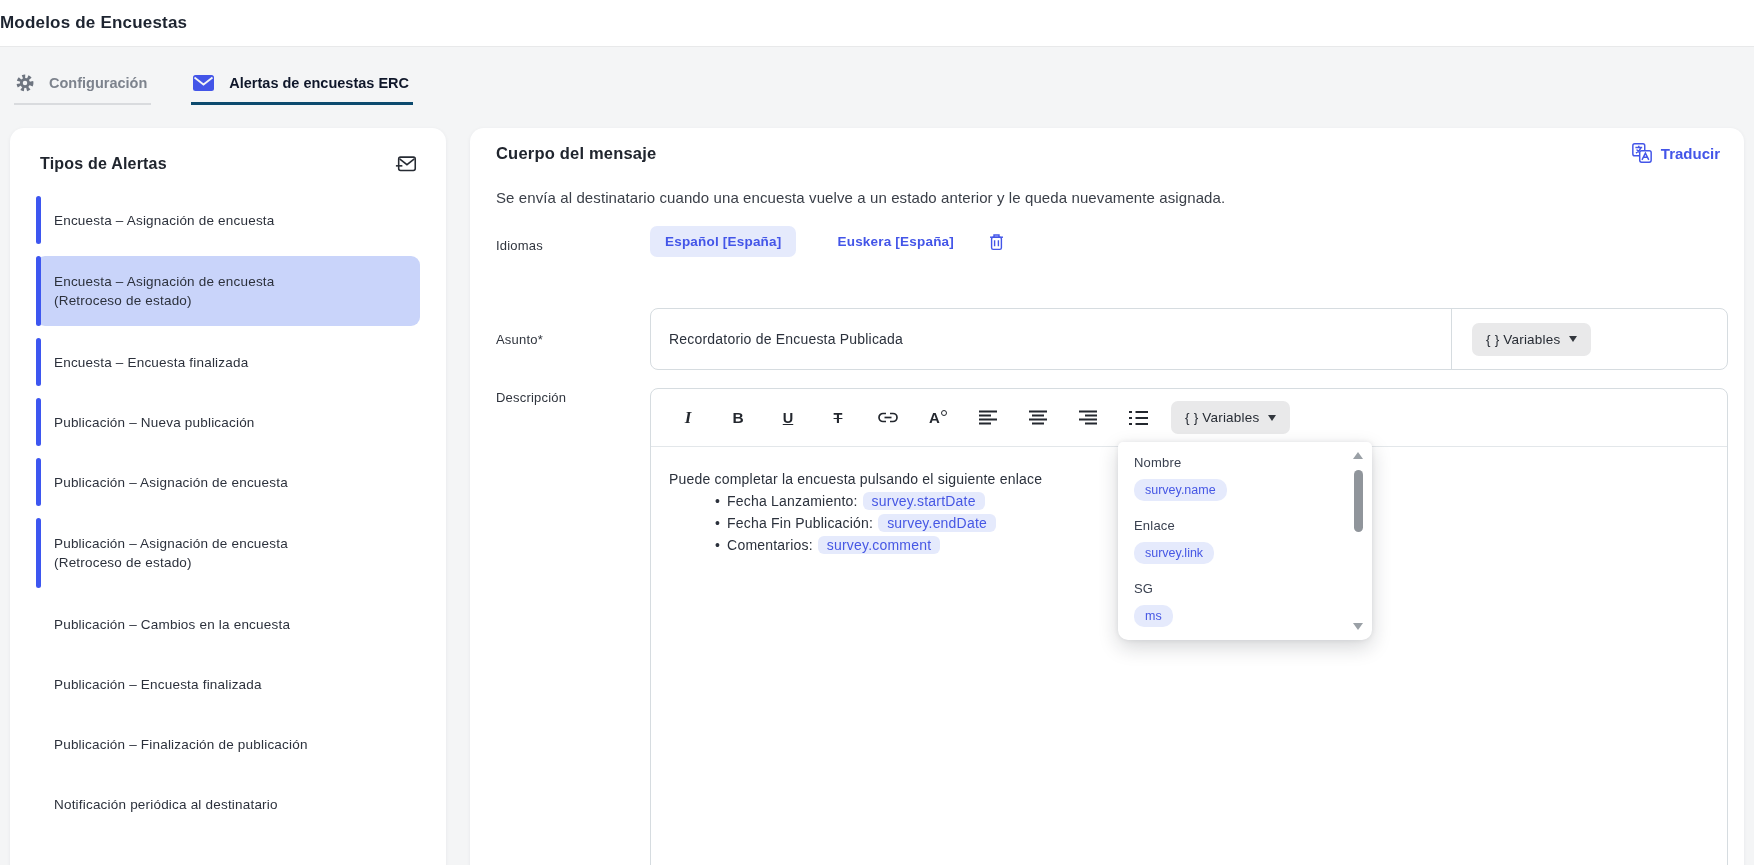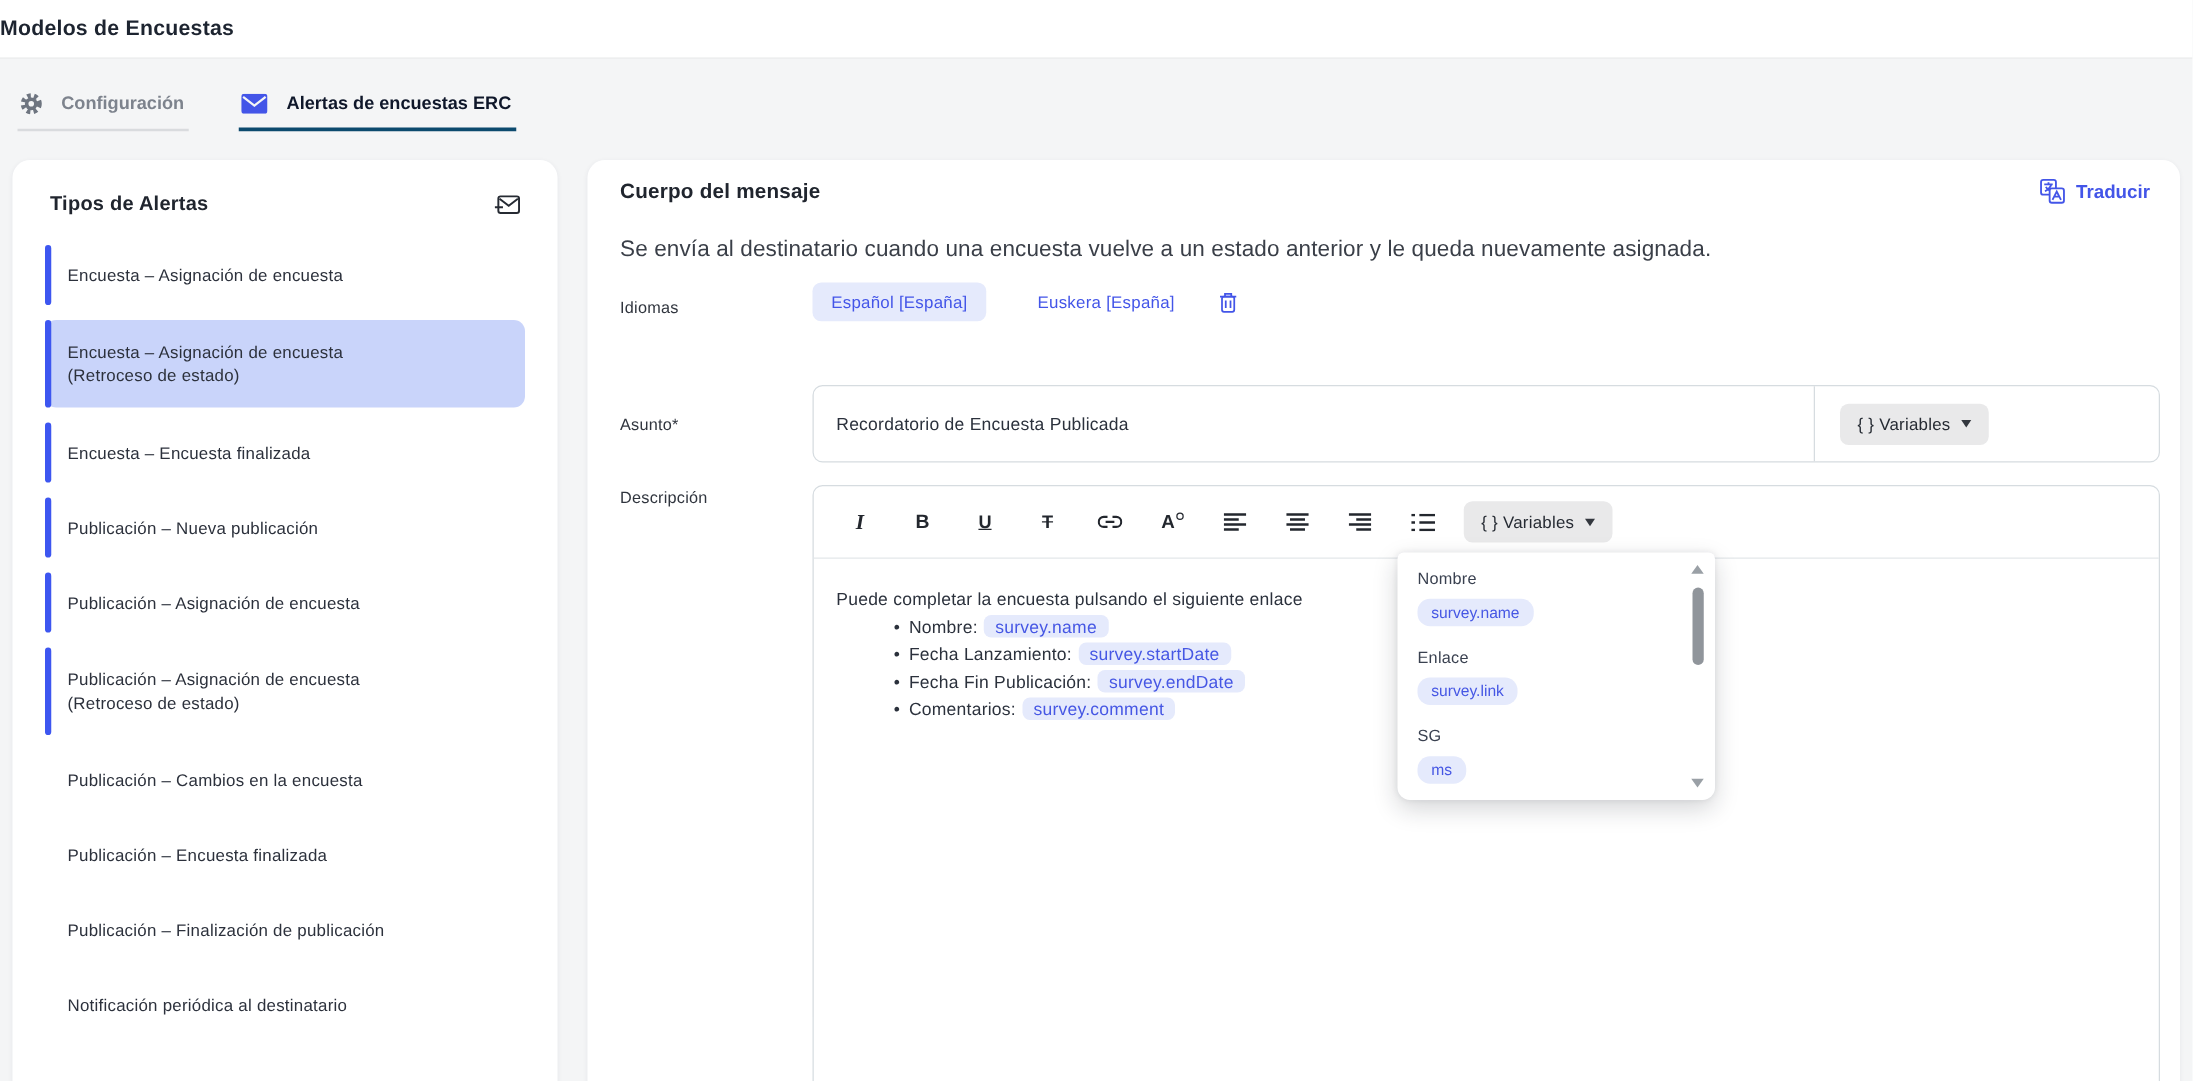--- a/index.html
+++ b/index.html
@@ -35,32 +35,32 @@
   .sidebar-title{font-size:16px;font-weight:700;color:#20252e;letter-spacing:.2px;}
   .alert-list{margin-top:22px;display:flex;flex-direction:column;gap:12px;padding:0 2px;}
   .alert-item{position:relative;min-height:48px;display:flex;align-items:center;padding:7px 14px 7px 18px;
     border-radius:9px;font-size:13.5px;line-height:19px;color:#2c313c;cursor:pointer;box-sizing:border-box;letter-spacing:.2px;}
   .alert-item .bar{position:absolute;left:0;top:0;bottom:0;width:5px;border-radius:4px;background:#3d56f0;}
   .alert-item.selected{background:#c9d4fa;}
   .alert-item.two-line{min-height:70px;}
 
   
   .main-title{font-size:16.5px;font-weight:700;color:#20252e;letter-spacing:.2px;}
-  .main-subtitle{margin-top:26px;font-size:18px;color:#3a3f48;letter-spacing:.1px;}
+  .main-subtitle{margin-top:26px;font-size:15px;color:#3a3f48;letter-spacing:.1px;}
   .translate-btn{position:absolute;right:24px;top:14px;display:flex;align-items:center;gap:8px;cursor:pointer;
     color:#4355e8;font-size:15px;font-weight:700;}
 
   
   .field-label{position:absolute;left:26px;font-size:13px;color:#30353e;letter-spacing:.2px;}
   .lbl-idiomas{top:110px;}
   .lbl-asunto{top:204px;}
   .lbl-desc{top:262px;}
 
   .chips-row{position:absolute;left:180px;top:98px;display:flex;align-items:center;gap:26px;}
-  .lang-chip{font-size:13.5px;font-weight:400;color:#4355e8;padding:8px 15px;border-radius:7px;cursor:pointer;letter-spacing:.2px;}
+  .lang-chip{font-size:13.5px;font-weight:700;color:#4355e8;padding:8px 15px;border-radius:7px;cursor:pointer;letter-spacing:.2px;}
   .lang-chip.selected{background:#e5eafc;}
   .trash-btn{display:flex;align-items:center;cursor:pointer;margin-left:-6px;}
 
   .asunto-box{position:absolute;left:180px;top:180px;width:1078px;height:62px;border:1px solid #d6dce0;border-radius:8px;
     display:flex;box-sizing:border-box;background:#fff;}
   .asunto-input{flex:1;display:flex;align-items:center;padding-left:18px;font-size:14px;color:#2b313c;letter-spacing:.2px;}
   .asunto-varcell{width:276px;border-left:1px solid #d6dce0;display:flex;align-items:center;padding-left:20px;box-sizing:border-box;}
 
   .variables-btn{background:#e9e9ea;border-radius:7px;padding:9px 14px;font-size:13.5px;color:#262b33;
     display:flex;align-items:center;gap:9px;cursor:pointer;letter-spacing:.2px;white-space:nowrap;}
@@ -296,21 +296,20 @@
             </span>
           </span>
         <div class="variables-btn">
           <span>{ } Variables</span>
           <span class="caret-down"></span>
         </div>
       </div>
       <div class="editor-content">
         <p>Puede completar la encuesta pulsando el siguiente enlace</p>
         <div id="editor-bullets">
-            <div class="ed-bullet"><span class="dot">•</span><span>Nombre:</span><span class="var-chip">survey.name</span></div>
             <div class="ed-bullet"><span class="dot">•</span><span>Fecha Lanzamiento:</span><span class="var-chip">survey.startDate</span></div>
             <div class="ed-bullet"><span class="dot">•</span><span>Fecha Fin Publicación:</span><span class="var-chip">survey.endDate</span></div>
             <div class="ed-bullet"><span class="dot">•</span><span>Comentarios:</span><span class="var-chip">survey.comment</span></div>
           </div>
       </div>
     </div>
   </div>
 
   <div class="var-dropdown">
     <div id="vd-groups">

